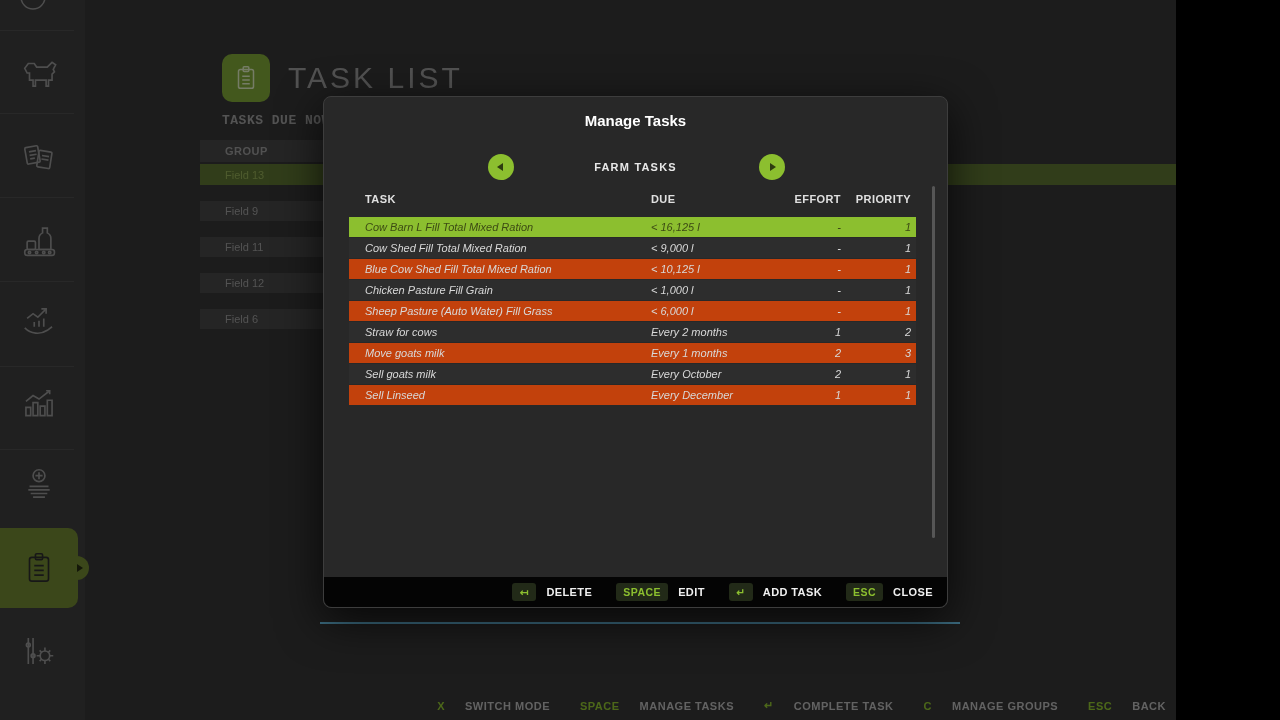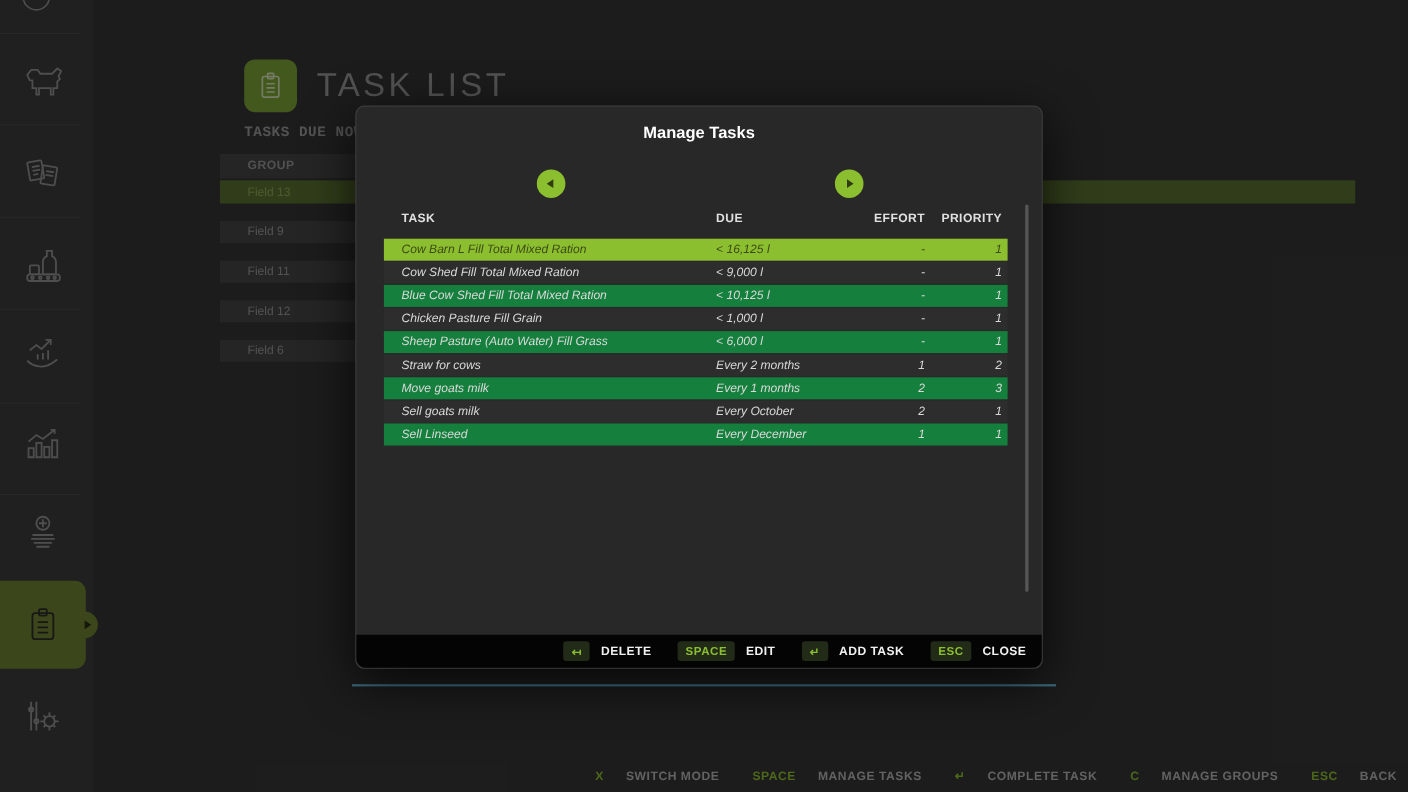--- a/index.html
+++ b/index.html
@@ -1,18 +1,18 @@
 <!DOCTYPE html>
 <html style="--accent: #8cbf2f;"><head>
 <meta charset="utf-8">
 <style>
   * { margin:0; padding:0; box-sizing:border-box; }
   html,body { background:#000; }
   body { font-family:"Liberation Sans", sans-serif; }
-  .screen { position:relative; width:1280px; height:720px; overflow:hidden; background:#353535; }
+  .screen { position:relative; width:1176px; height:720px; overflow:hidden; background:#353535; }
 
   
   .bg { position:absolute; inset:0; z-index:1; }
 
   .sidebar { position:absolute; left:0; top:0; width:85px; height:720px; background:#3b3b3b; }
   .sb-divider { position:absolute; left:0; width:74px; height:1px; background:#4a4a4a; }
   .sb-top-circle { position:absolute; left:17px; top:-19px; color:#909090; }
   .sb-item { position:absolute; left:0; width:78px; height:62px; display:flex; align-items:center; justify-content:center; color:#909090; }
   .sb-item.sel { height:80px; background:#6e8430; border-radius:0 10px 10px 0; color:#2c2c2c; }
   .sb-item.sel::after { content:''; position:absolute; right:-11px; top:50%; margin-top:-12px; width:24px; height:24px; border-radius:50%; background:#6e8430; }
@@ -58,21 +58,21 @@
 
   .thead { position:absolute; left:25px; top:96px; width:567px; height:16px; }
   .thead span { position:absolute; font-size:11px; font-weight:bold; letter-spacing:.4px; color:#e0e0e0; }
   .c-task { left:16px; }
   .c-due { left:302px; }
   .c-effort { left:420px; width:72px; text-align:right; }
   .c-priority { left:500px; width:62px; text-align:right; }
 
   .rows { position:absolute; left:25px; top:120px; width:567px;font-style:italic; }
   .trow { position:relative; height:20px; margin-bottom:1px; }
-  .trow.light { background:#15803d; }
+  .trow.light { background:#c2410c; }
   .trow.dark { background:#2d2d2d; }
   .trow.sel { background:var(--accent,#8cbf2f); }
   .trow span { position:absolute; top:4px; font-size:11px; color:#d8d8d8; }
   .trow.sel span { color:#3c4a14; }
 
   .vscroll { position:absolute; left:608px; top:89px; width:3px; height:352px; border-radius:2px; background:#565656; }
 
   .dlg-footer { position:absolute; left:0; bottom:0; width:100%; height:30px; background:#040404;
                 border-radius:0 0 8px 8px; display:flex; align-items:center; justify-content:flex-end;
                 padding-right:14px; column-gap:24px; }
@@ -238,20 +238,21 @@
 
   <div class="overlay"></div>
 
   <div class="dialog">
     <div class="dlg-title">Manage Tasks</div>
 
     <div class="selector">
       <button class="circle-btn prev">
           <span class="tri tri-left"></span>
         </button>
+      <div class="selector-label">FARM TASKS</div>
       <button class="circle-btn next">
           <span class="tri tri-right"></span>
         </button>
     </div>
 
     <div class="thead">
       <span class="c-task">TASK</span>
       <span class="c-due">DUE</span>
       <span class="c-effort">EFFORT</span>
       <span class="c-priority">PRIORITY</span>

